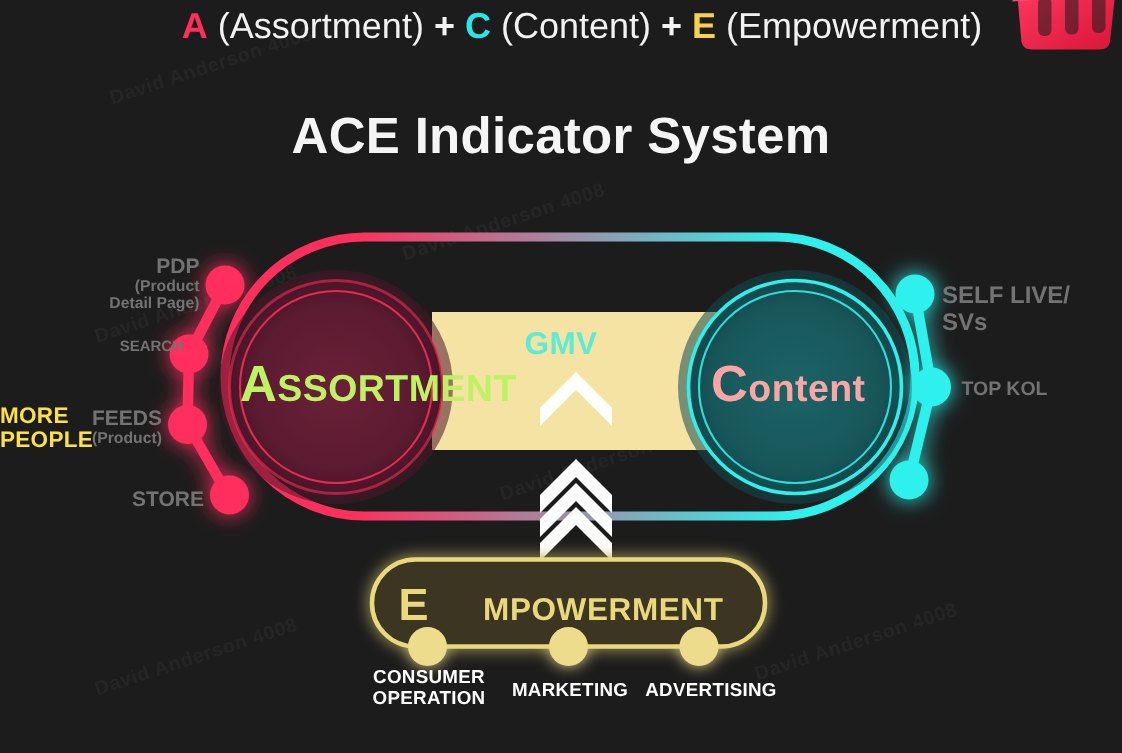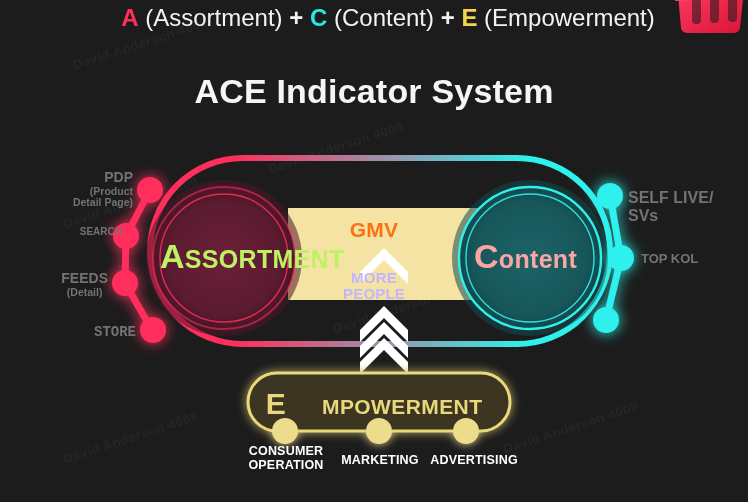--- a/index.html
+++ b/index.html
@@ -50,26 +50,26 @@
     position:absolute;white-space:nowrap;font-weight:700;
     letter-spacing:.3px;
   }
   .circ-txt .big{font-size:34px;}
   .circ-txt .sm{font-size:25px;}
   .assort{color:#bef264;}
   .content{color:#fca5a5;}
 
   .gmv{
     position:absolute;left:0;right:0;text-align:center;
-    color:#f97316;font-weight:700;
+    color:#5eead4;font-weight:700;
   }
   .gmv.t{top:218px;font-size:21px;letter-spacing:.3px;}
   .more{
-    position:absolute;left:0;right:0;text-align:center;top:270px;
-    color:#c4b5fd;font-weight:700;font-size:15px;line-height:1.05;
+    position:absolute;left:0;right:0;text-align:left;top:270px;
+    color:#fde047;font-weight:700;font-size:15px;line-height:1.05;
     letter-spacing:.2px;
   }
 
   .emp-txt{
     position:absolute;left:0;right:0;text-align:center;top:387px;
     white-space:nowrap;color:#e9d97c;font-weight:700;letter-spacing:.4px;
   }
   .emp-txt .big{font-size:30px;}
   .emp-txt .sm{font-size:21px;margin-left:36px;}
 
@@ -231,24 +231,24 @@
     <span class="sub">(Product</span>
     <span class="sub">Detail Page)</span>
   </div>
 
   <div class="lbl l" style="right:626px;top:226px;font-size:10px;">
     <span>SEARCH</span>
   </div>
 
   <div class="lbl l" style="right:640px;top:271px;font-size:14px;text-align:center;">
     <span>FEEDS</span>
-    <span class="sub">(Detail)</span>
-  </div>
-
-  <div class="lbl l" style="right:612px;top:325px;font-size:14px;font-family:Liberation Mono, monospace;">
+    <span class="sub">(Product)</span>
+  </div>
+
+  <div class="lbl l" style="right:612px;top:325px;font-size:14px;">
     <span>STORE</span>
   </div>
 
   <div class="lbl r" style="left:628px;top:189px;font-size:16px;">
     <span>SELF LIVE/ SVs</span>
   </div>
 
   <div class="lbl r" style="left:641px;top:252px;font-size:13px;">
     <span>TOP KOL</span>
   </div>

